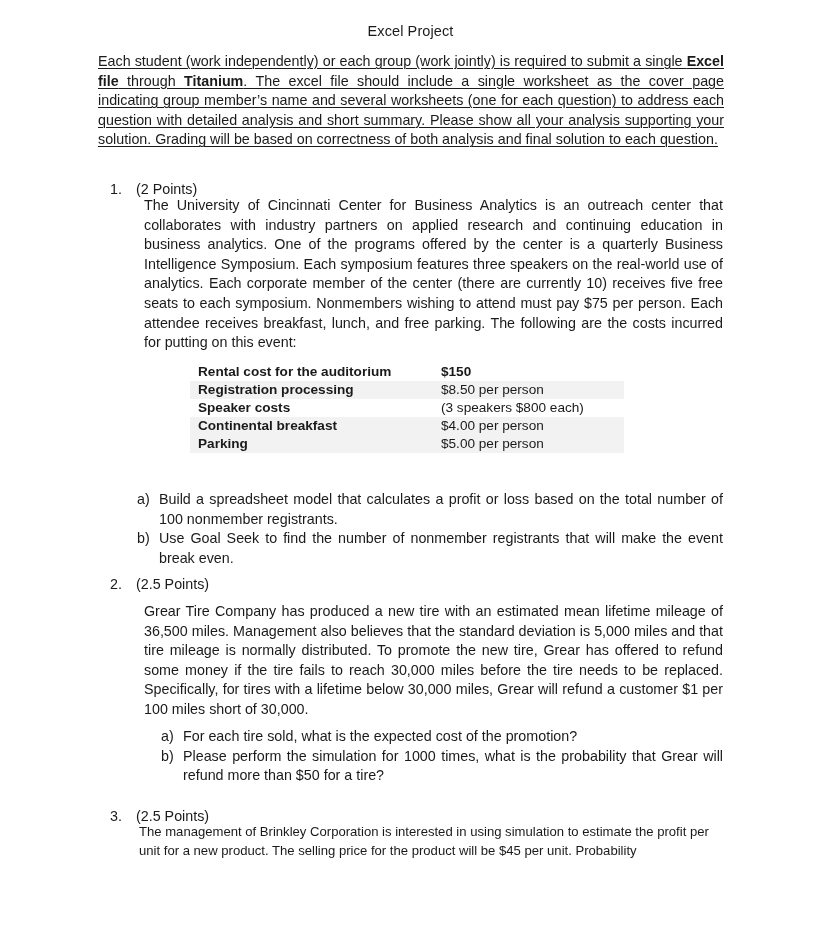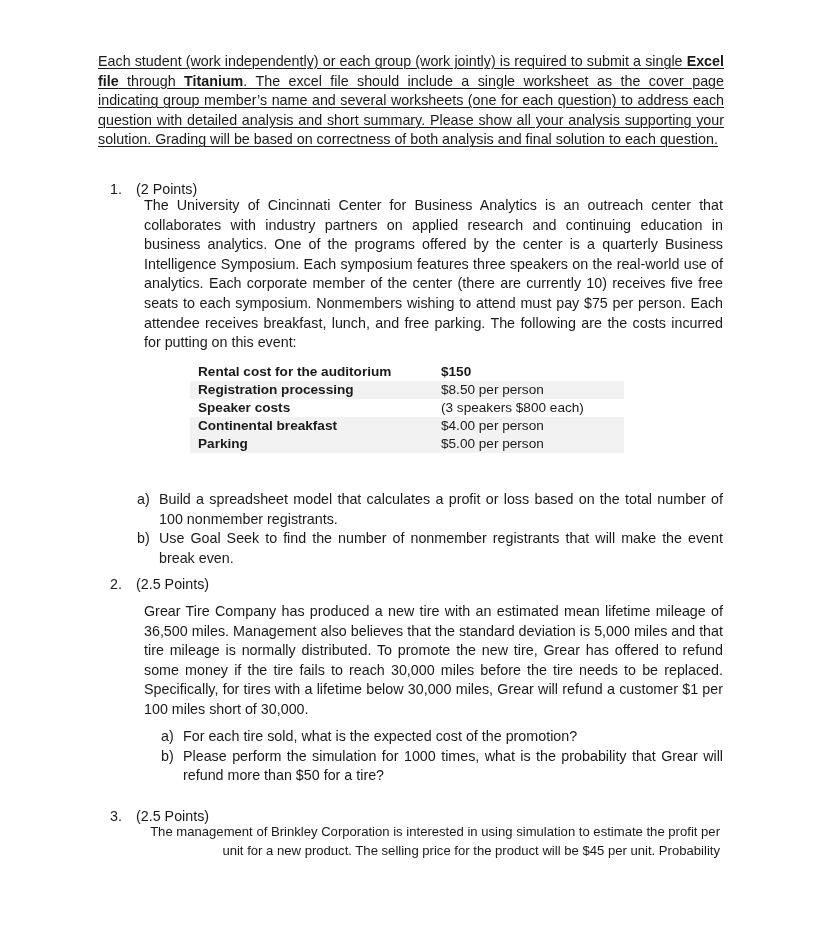--- a/index.html
+++ b/index.html
@@ -120,28 +120,29 @@
   
   #q2-head { left: 110px; top: 575px; }
   #q2-body { left: 144px; top: 602px; width: 579px; }
   #q2-sub  { left: 161px; top: 727px; width: 562px; }
 
   
   #q3-head { left: 110px; top: 807px; }
   #q3-body {
     left: 139px; top: 823px; width: 581px;
     font-size: 13.1px; line-height: 18.5px;
-    text-align: right;
+    text-align: left;
   }
 </style>
 </head>
 <body>
 
 <div class="page">
 
+  <div class="doc-title">Excel Project</div>
 
   <div class="intro">
     <span>Each student (work independently) or each group (work jointly) is required to submit a single </span><b>Excel file</b><span> through </span><b>Titanium</b><span>. The excel file should include a single worksheet as the cover page indicating group member’s name and several worksheets (one for each question) to address each question with detailed analysis and short summary. Please show all your analysis supporting your solution. Grading will be based on correctness of both analysis and final solution to each question.</span>
   </div>
 
   <div class="q-head" id="q1-head">
     <span class="q-num">1.</span><span>(2 Points)</span>
   </div>
   <div class="q-body" id="q1-body">The University of Cincinnati Center for Business Analytics is an outreach center that collaborates with industry partners on applied research and continuing education in business analytics. One of the programs offered by the center is a quarterly Business Intelligence Symposium. Each symposium features three speakers on the real-world use of analytics. Each corporate member of the center (there are currently 10) receives five free seats to each symposium. Nonmembers wishing to attend must pay $75 per person. Each attendee receives breakfast, lunch, and free parking. The following are the costs incurred for putting on this event:</div>
 

